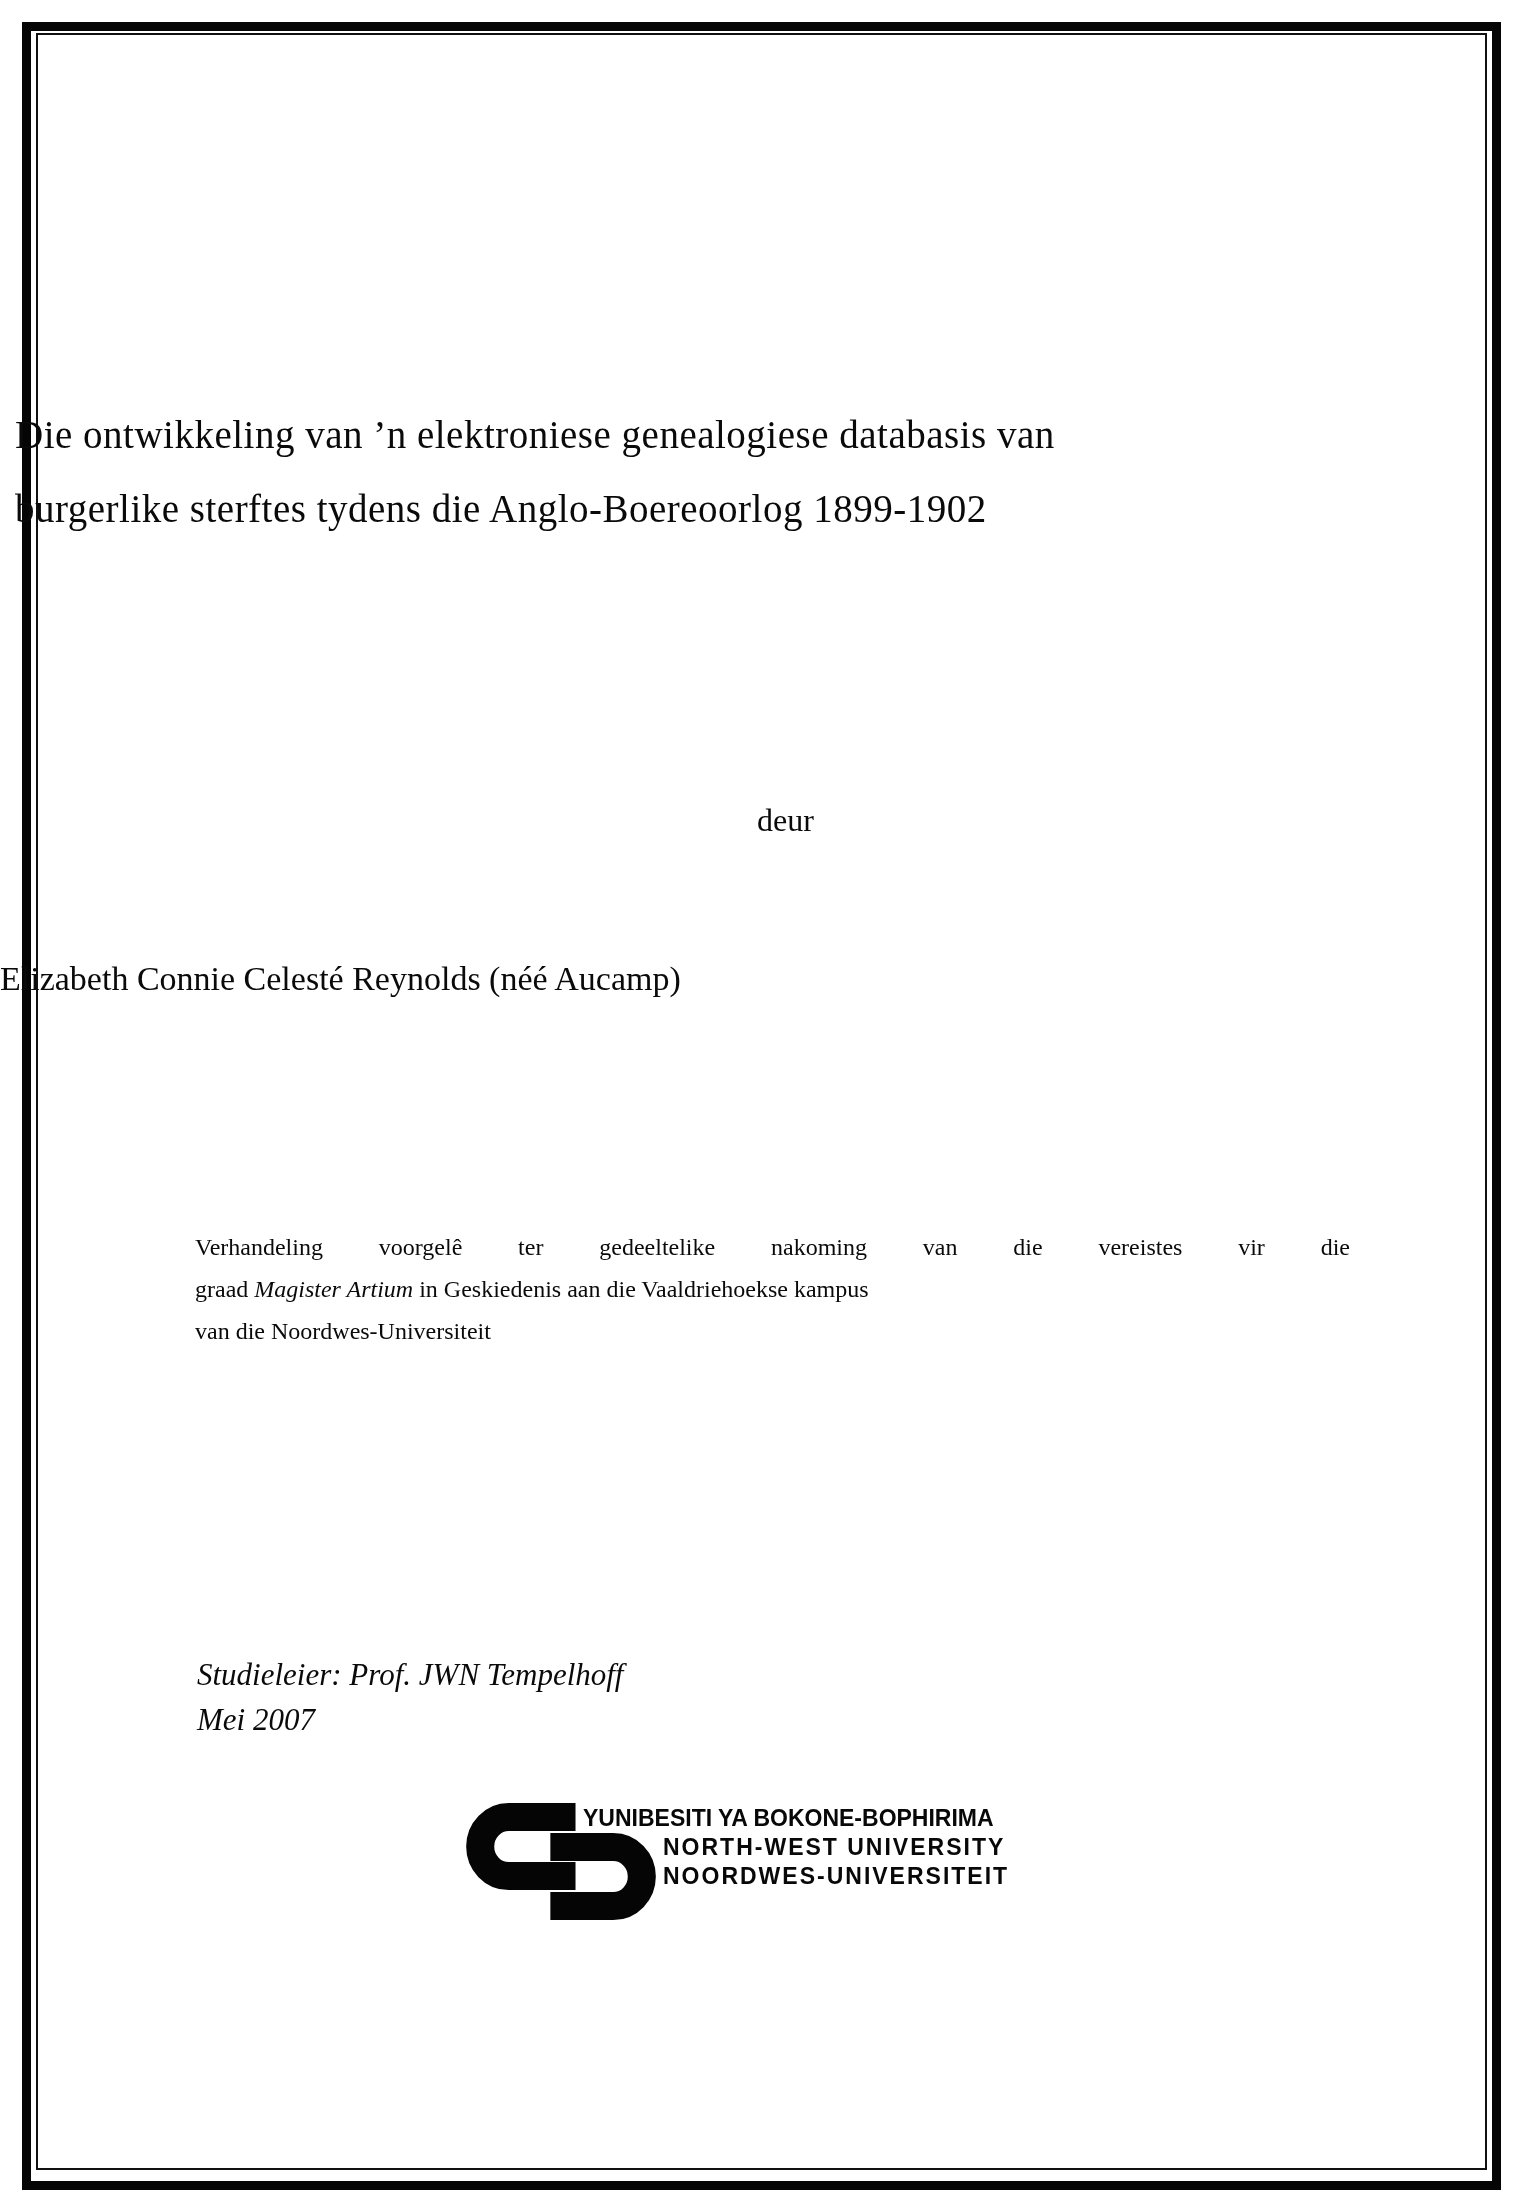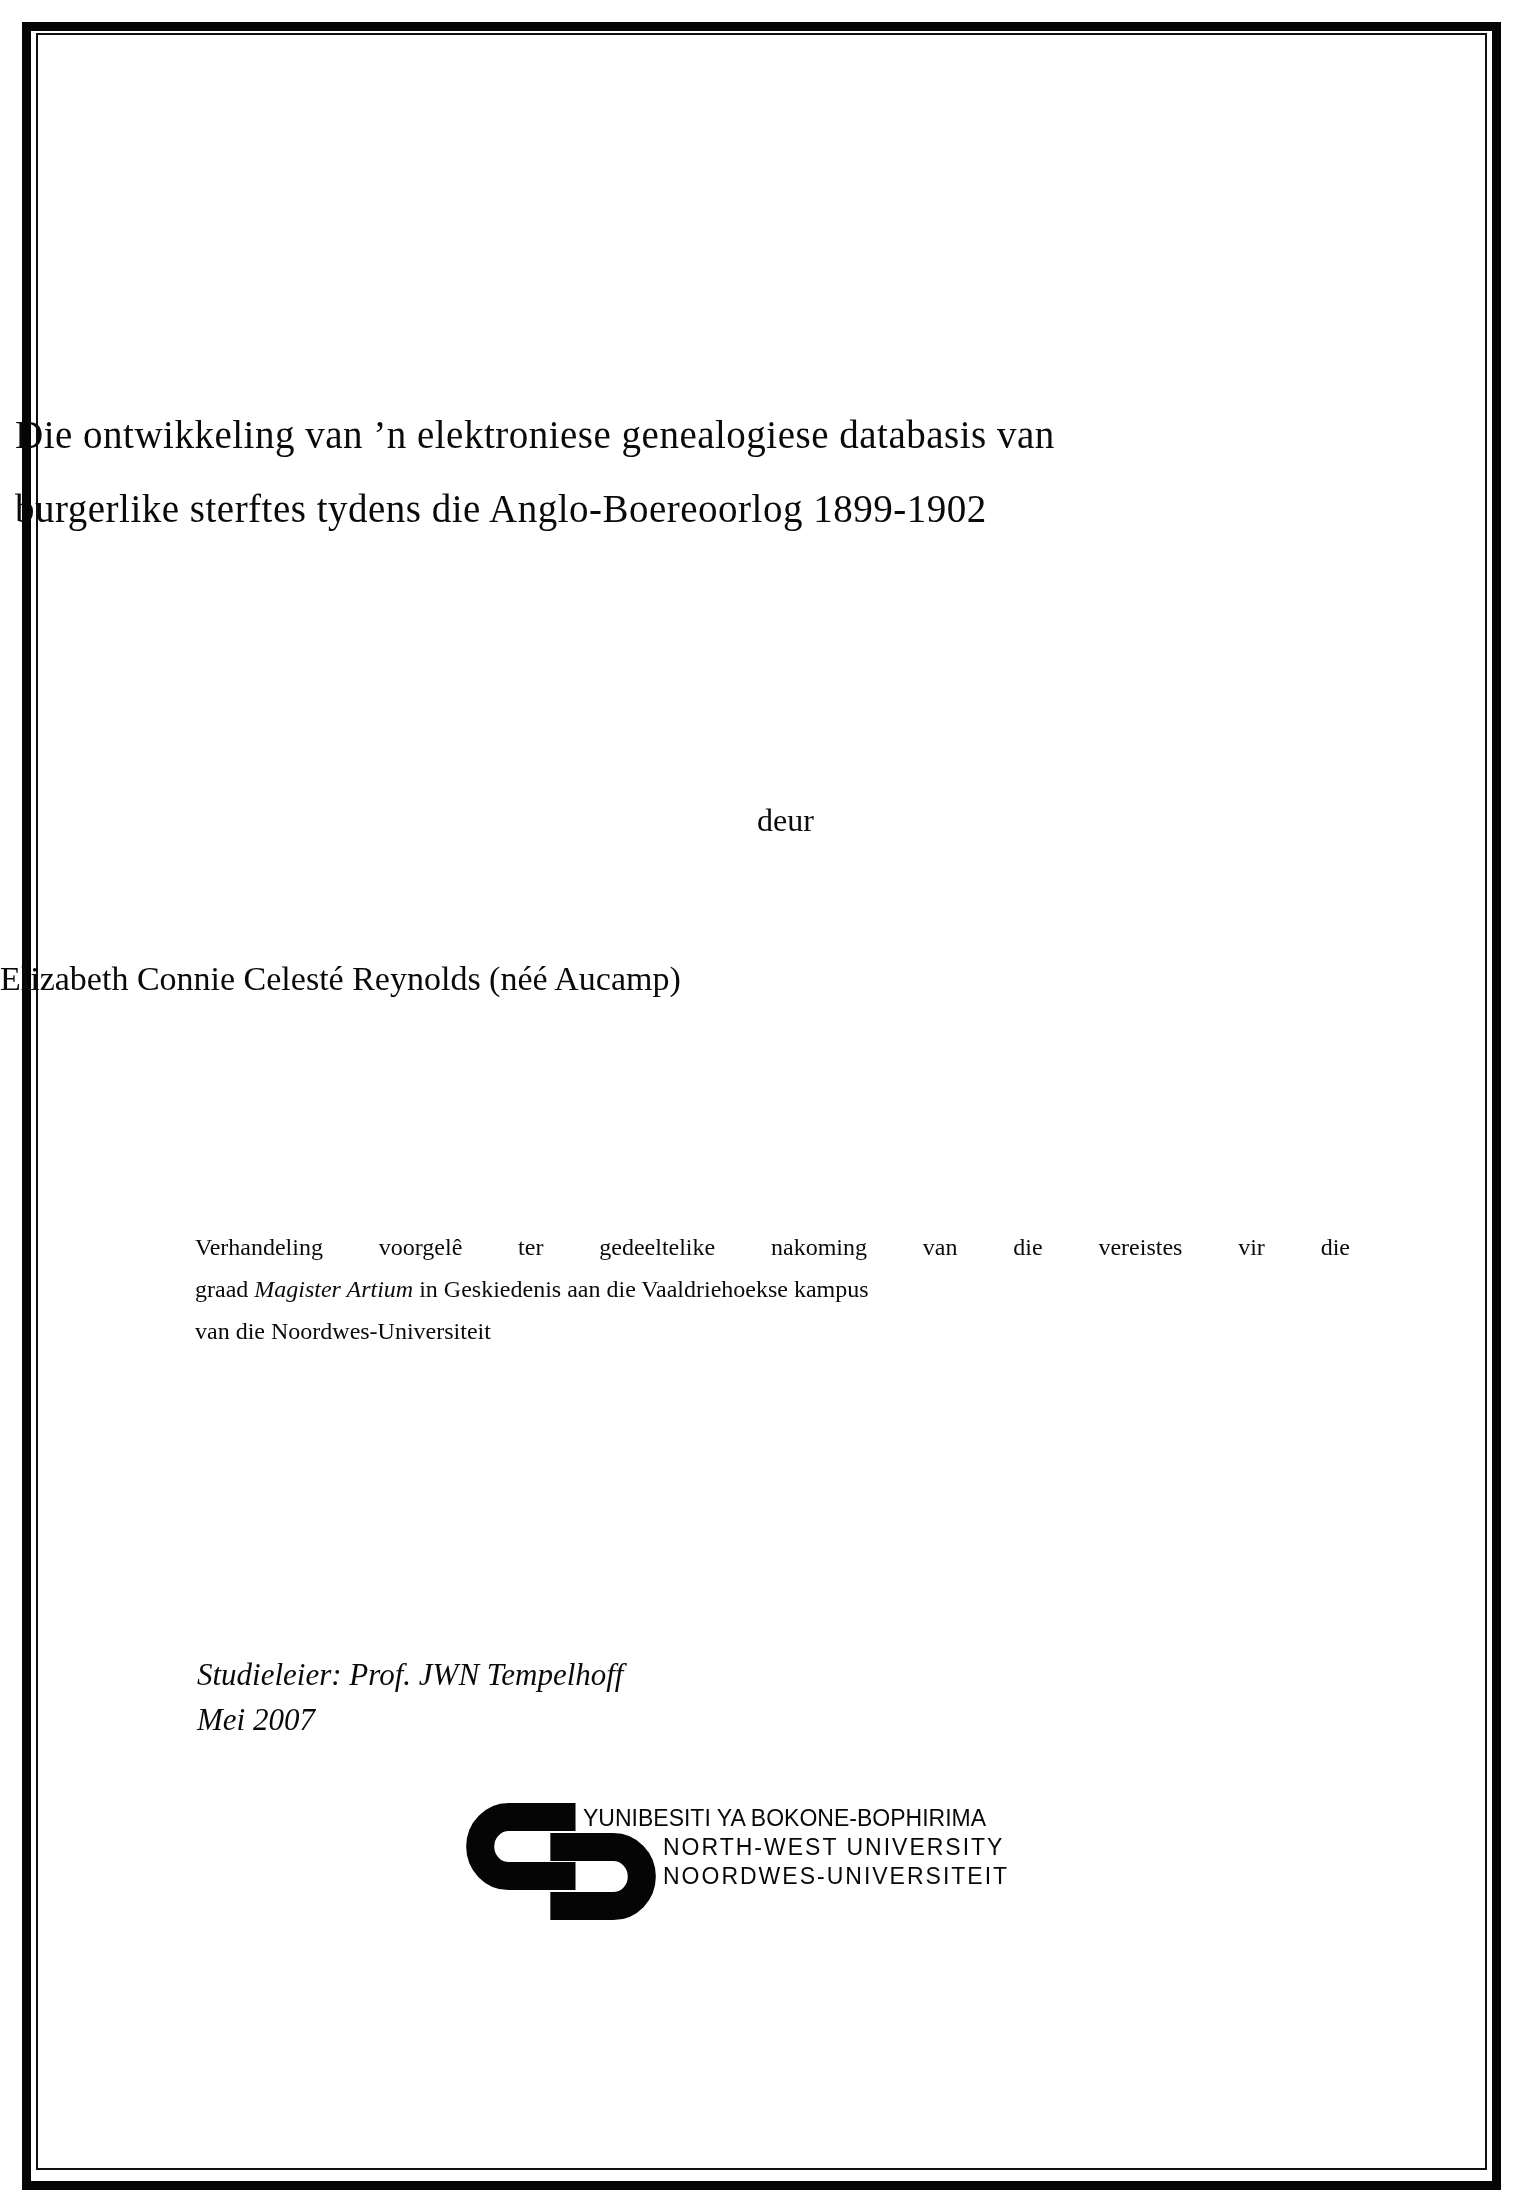--- a/index.html
+++ b/index.html
@@ -65,21 +65,21 @@
     line-height: 45px;
     font-style: italic;
   }
   .logo-mark {
     left: 466px; top: 1803px;
     width: 190px; height: 120px;
   }
   .logo-text {
     left: 583px; top: 1804px;
     font-family: "Liberation Sans", sans-serif;
-    font-weight: normal;
+    font-weight: bold;
     font-size: 23px;
     line-height: 29px;
     color: #080808;
     white-space: nowrap;
   }
   .logo-text .indent {
     margin-left: 80px;
     letter-spacing: 2px;
   }
 </style>

